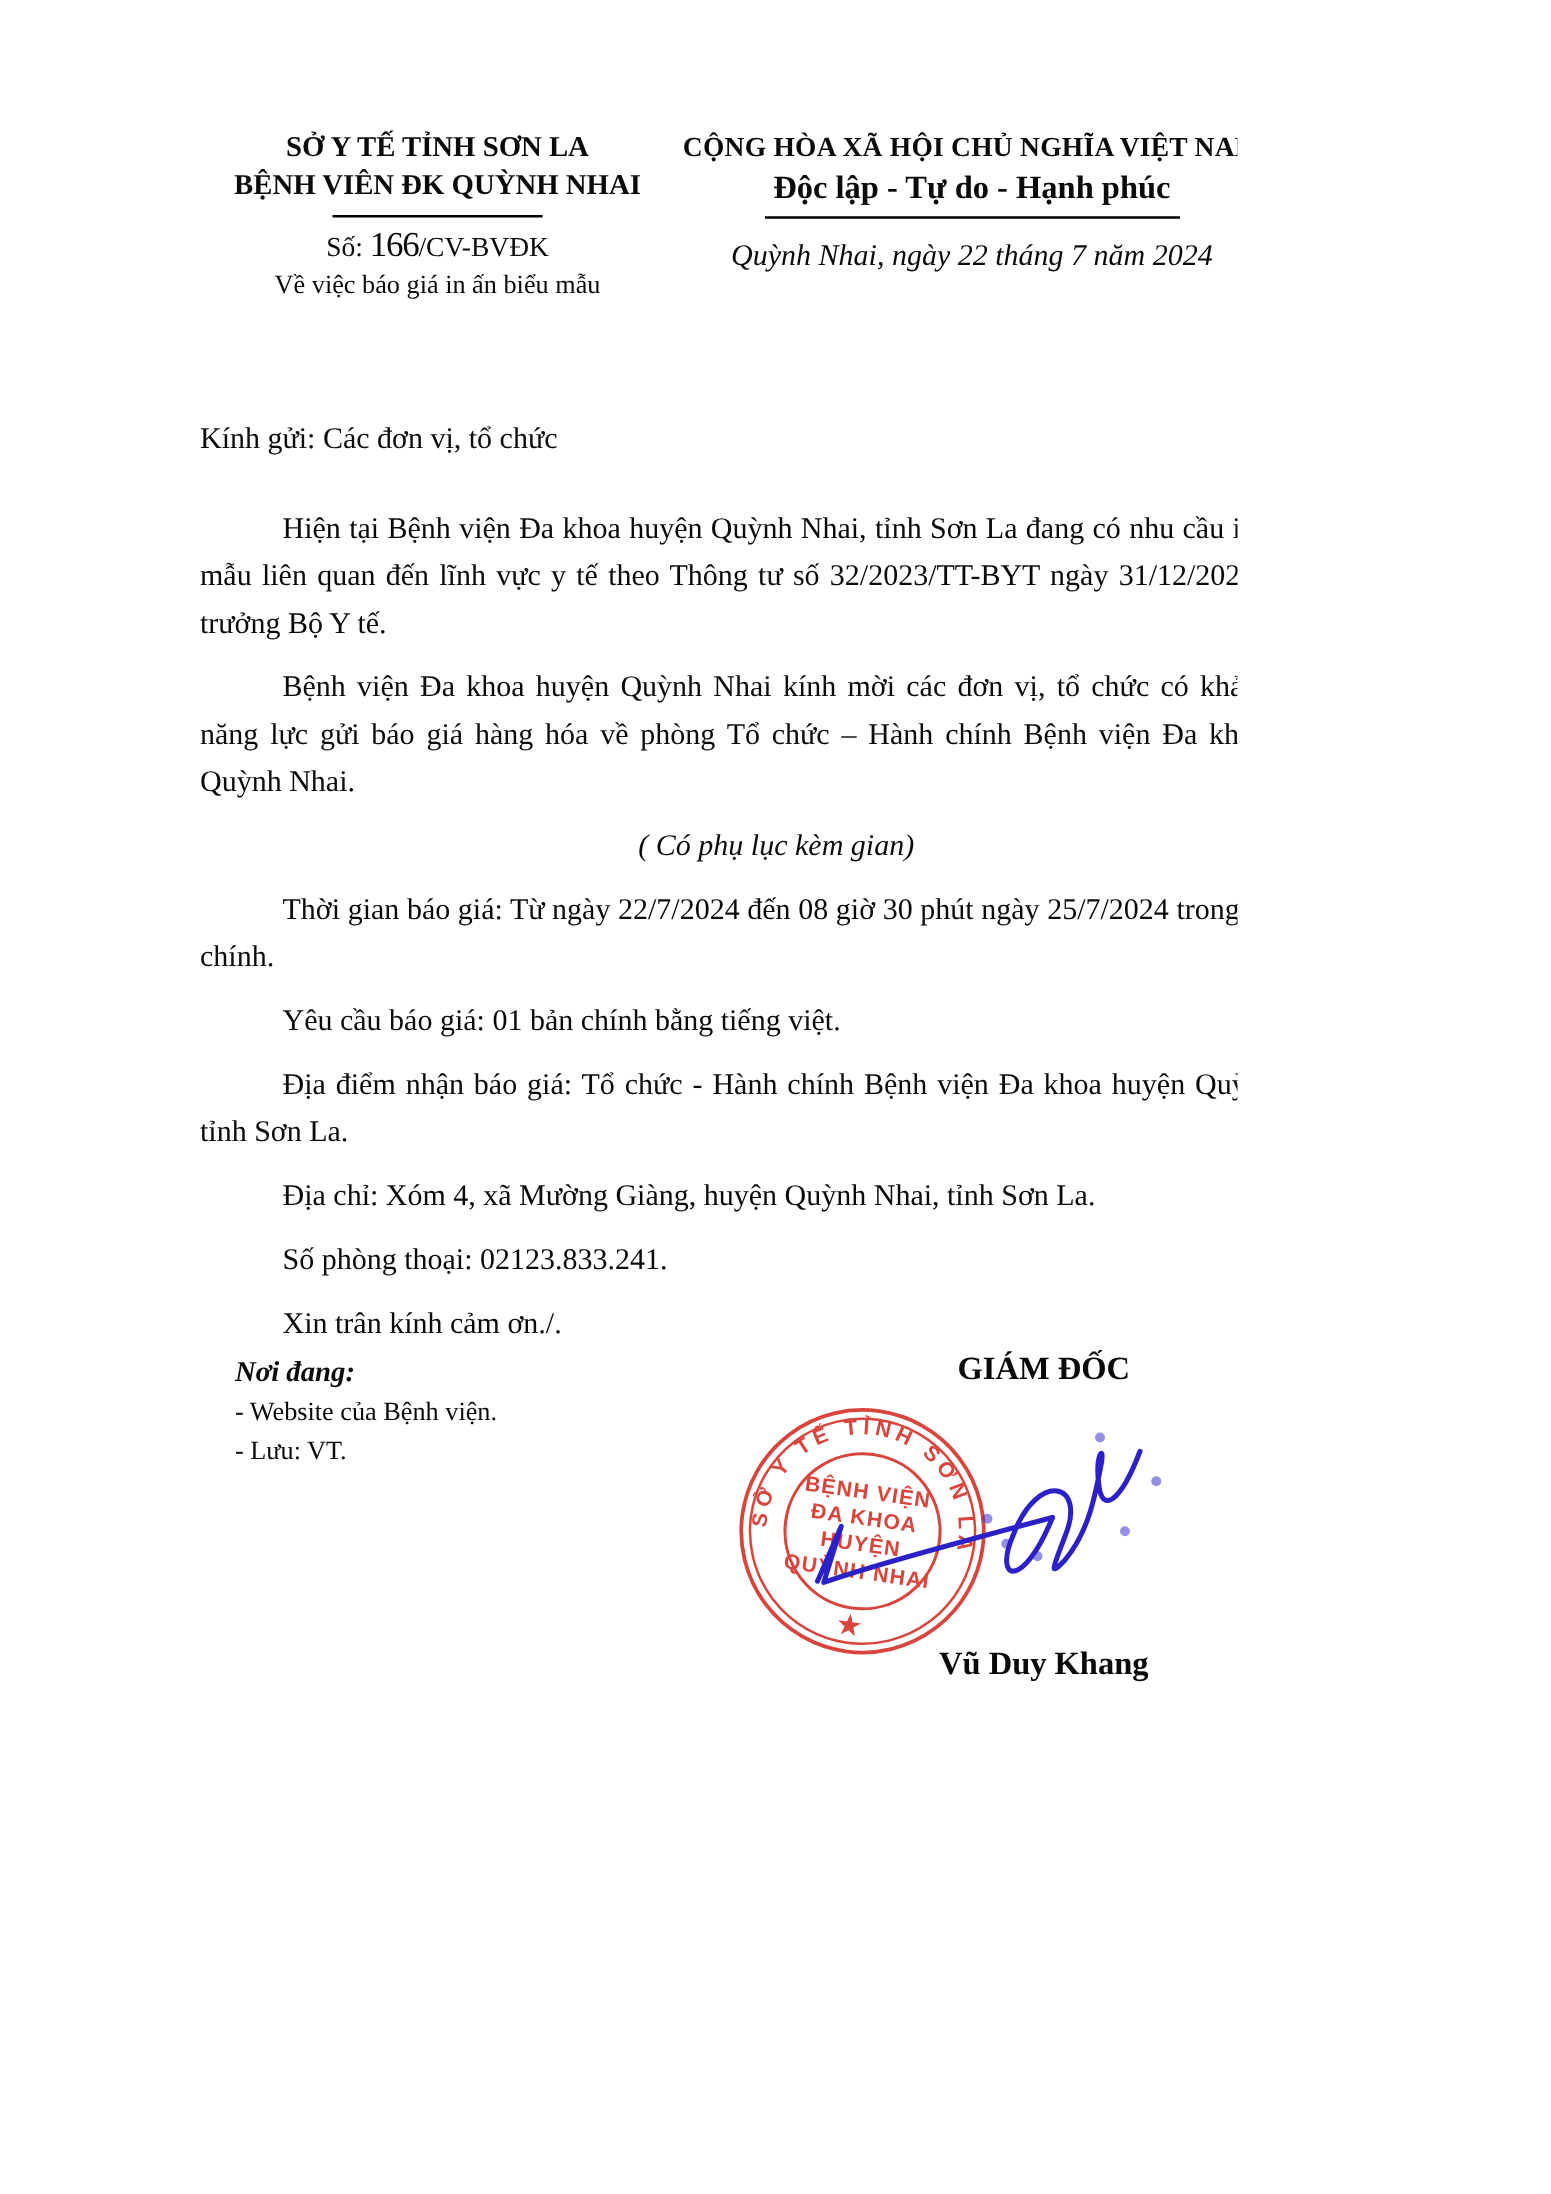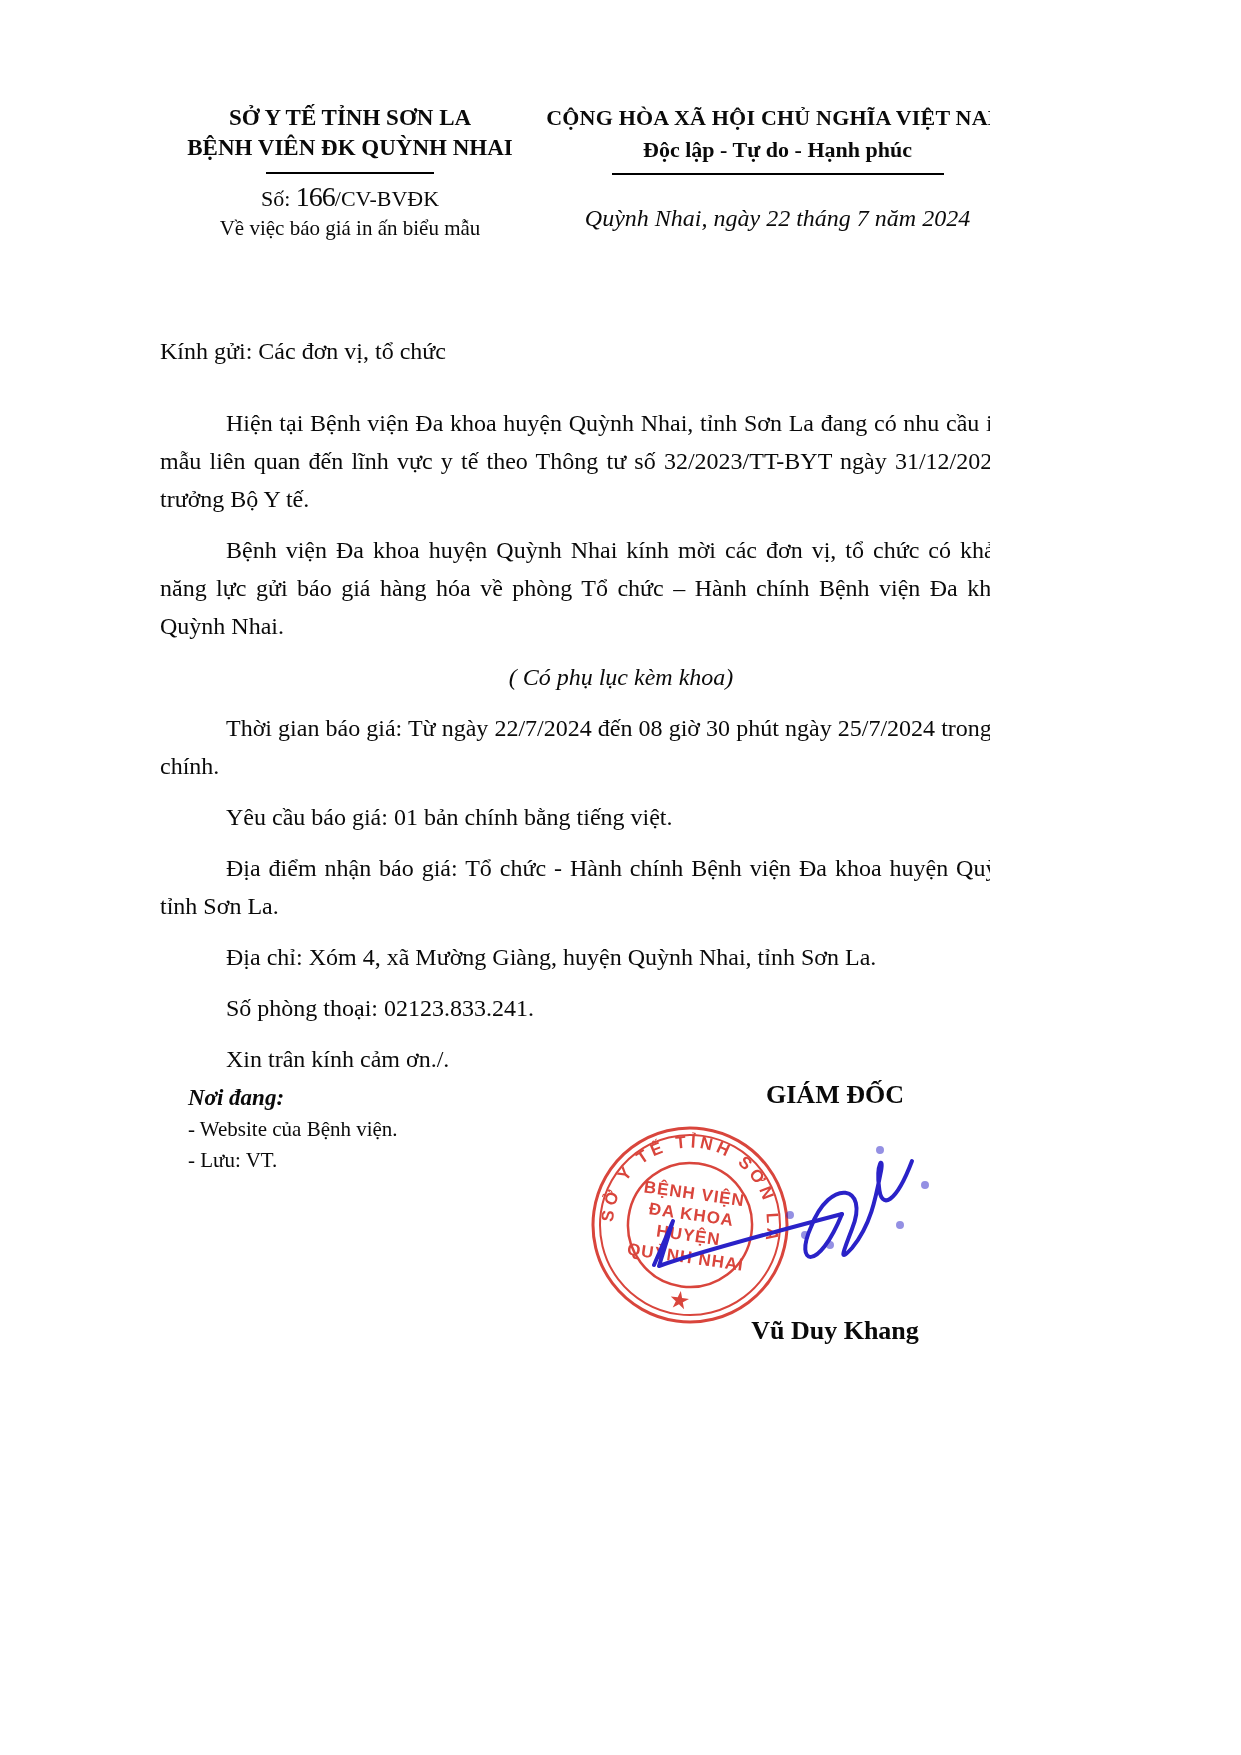--- a/index.html
+++ b/index.html
@@ -18,23 +18,23 @@
   .hdr-left .l1{font-size:23px;font-weight:bold;line-height:30px;}
   .hdr-left .l2{font-size:23px;font-weight:bold;line-height:30px;}
   .hdr-left .rule{width:168px;border-top:2.5px solid #000;margin:9px auto 8px;}
   .doc-no{font-size:22px;line-height:30px;}
   .doc-no .num{font-size:28px;letter-spacing:-1px;}
   .subject{font-size:21px;line-height:28px;}
   .hdr-right{
     position:absolute;left:540px;top:103px;width:475px;text-align:center;
   }
   .hdr-right .l1{font-size:22px;font-weight:bold;line-height:30px;letter-spacing:.2px;}
-  .hdr-right .l2{font-size:22px;font-weight:bold;line-height:33px;}
+  .hdr-right .l2{font-size:26px;font-weight:bold;line-height:33px;}
   .hdr-right .rule{width:332px;border-top:2.5px solid #000;margin:7px auto 0;}
-  .place-date{font-size:24px;font-style:italic;margin-top:30px;}
+  .place-date{font-size:24px;font-style:italic;margin-top:17px;}
   
   .salutation{
     position:absolute;left:160px;top:338px;width:860px;
     font-size:24px;
   }
   .body-block{
     position:absolute;left:160px;top:404px;width:922px;
     font-size:24px;line-height:38px;text-align:justify;
   }
   .body-block p{margin:0 0 13px;text-indent:66px;}
@@ -85,21 +85,21 @@
     <div class="l2">Độc lập - Tự do - Hạnh phúc</div>
     <div class="rule"></div>
     <div class="place-date">Quỳnh Nhai, ngày 22 tháng 7 năm 2024</div>
   </div>
 
   <div class="salutation">Kính gửi: Các đơn vị, tổ chức</div>
 
   <div class="body-block">
     <p>Hiện tại Bệnh viện Đa khoa huyện Quỳnh Nhai, tỉnh Sơn La đang có nhu cầu in ấn biểu mẫu liên quan đến lĩnh vực y tế theo Thông tư số 32/2023/TT-BYT ngày 31/12/2023 của Bộ trưởng Bộ Y tế.</p>
     <p>Bệnh viện Đa khoa huyện Quỳnh Nhai kính mời các đơn vị, tổ chức có khả năng và năng lực gửi báo giá hàng hóa về phòng Tổ chức – Hành chính Bệnh viện Đa khoa huyện Quỳnh Nhai.</p>
-    <p class="note">( Có phụ lục kèm khoa)</p>
+    <p class="note">( Có phụ lục kèm gian)</p>
     <p>Thời gian báo giá: Từ ngày 22/7/2024 đến 08 giờ 30 phút ngày 25/7/2024 trong giờ hành chính.</p>
     <p>Yêu cầu báo giá: 01 bản chính bằng tiếng việt.</p>
     <p>Địa điểm nhận báo giá: Tổ chức - Hành chính Bệnh viện Đa khoa huyện Quỳnh Nhai, tỉnh Sơn La.</p>
     <p>Địa chỉ: Xóm 4, xã Mường Giàng, huyện Quỳnh Nhai, tỉnh Sơn La.</p>
     <p>Số phòng thoại: 02123.833.241.</p>
     <p>Xin trân kính cảm ơn./.</p>
   </div>
 
   <div class="recipients">
     <div class="label">Nơi đang:</div>

